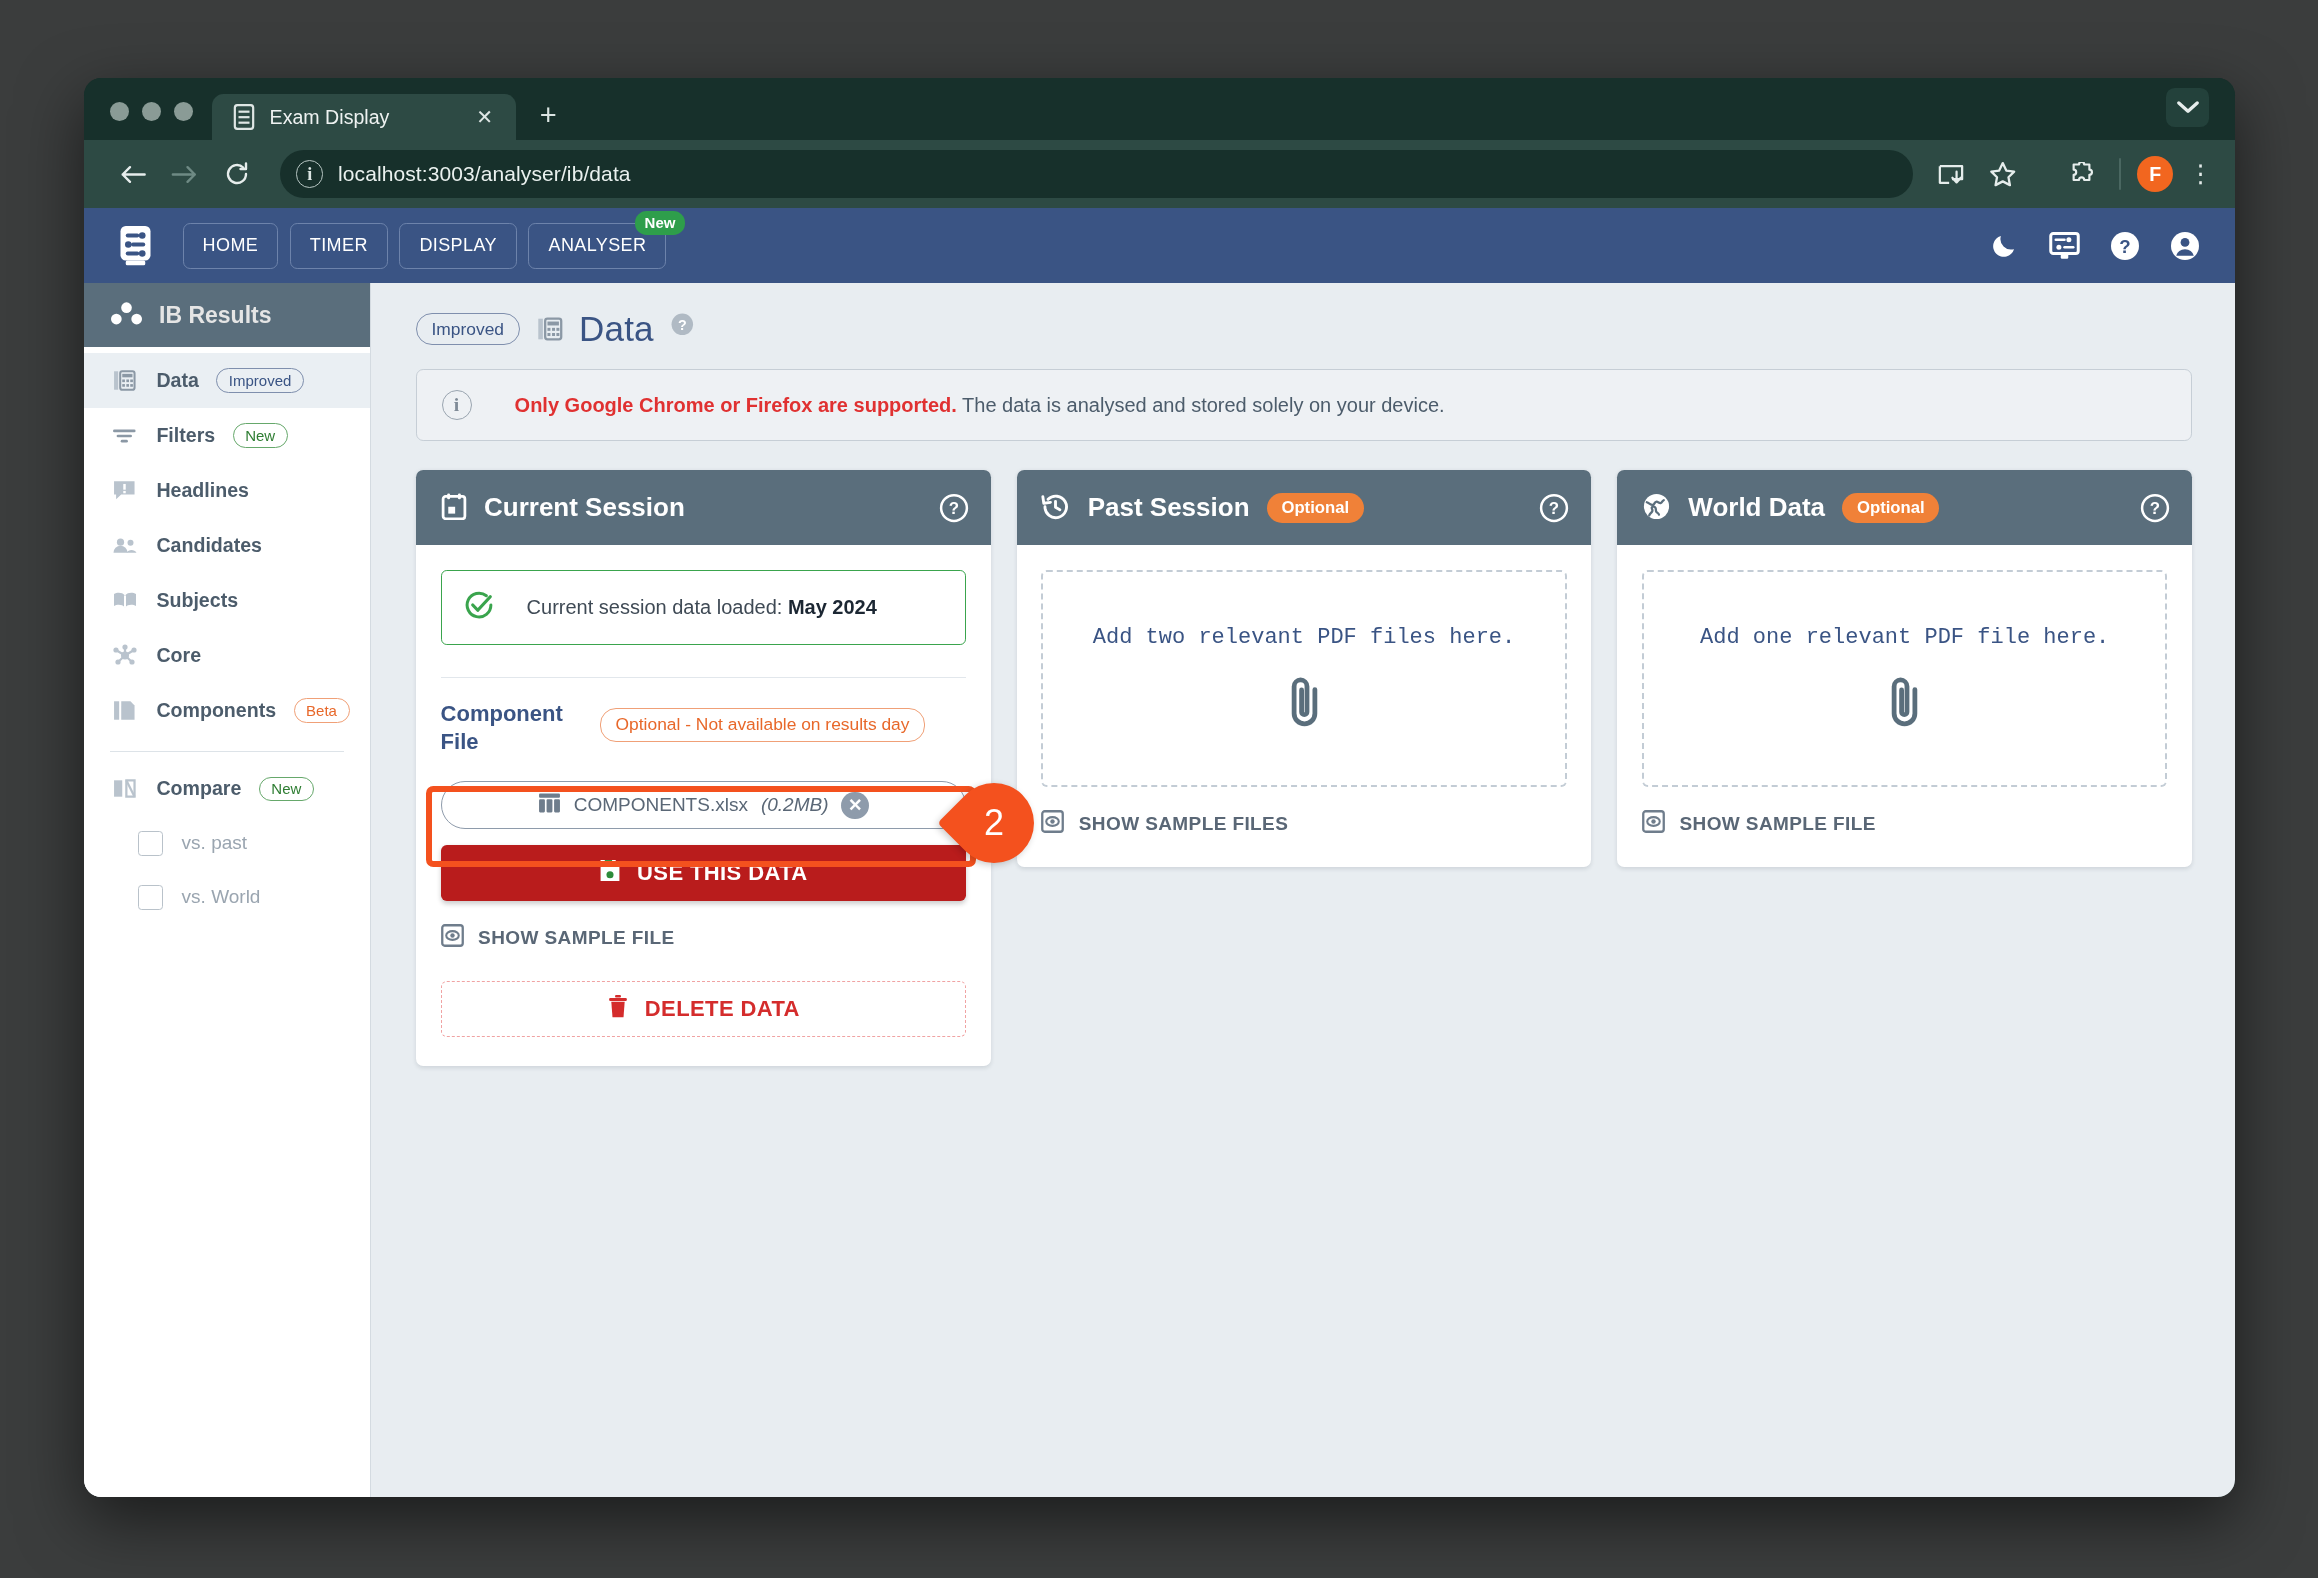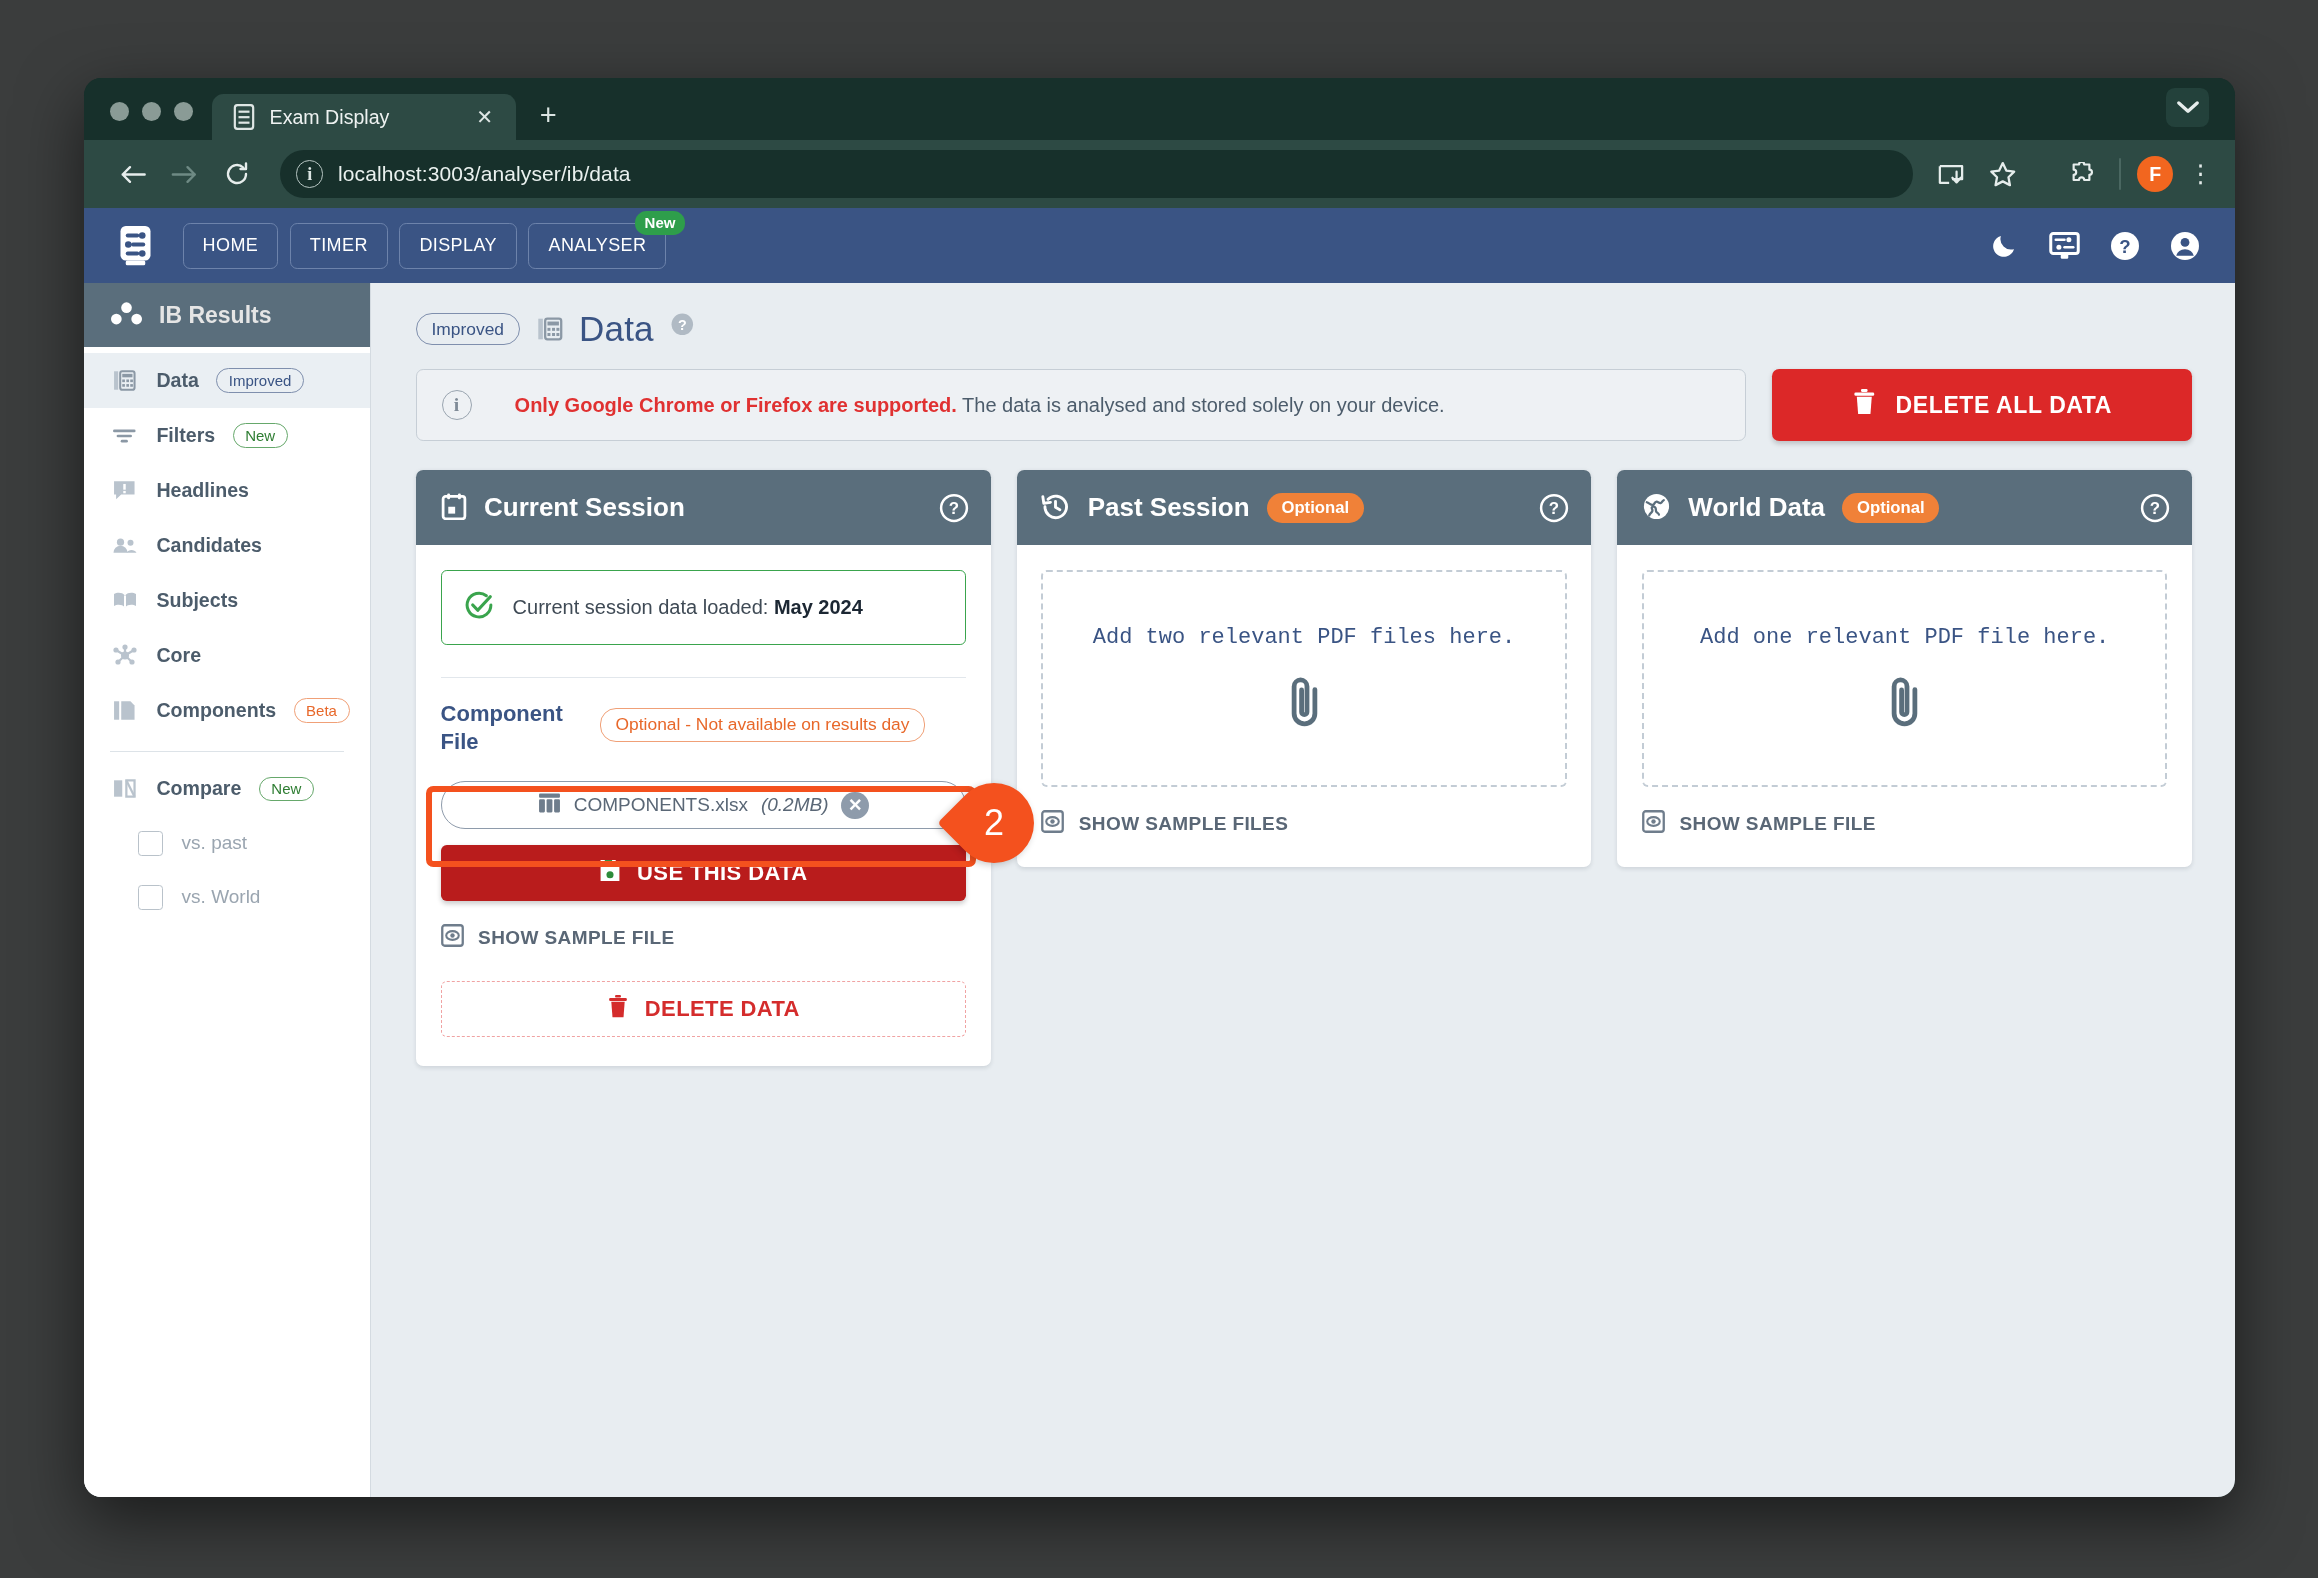--- a/index.html
+++ b/index.html
@@ -246,21 +246,21 @@
   .card-title { font-size: 26px; font-weight: 700; white-space:nowrap; }
   .badge-optional {
     background:#f08138; color:#fff; font-size: 16.7px; font-weight:600;
     padding: 5px 14.5px; border-radius: 16px;
   }
   .card-help { margin-left:auto; width: 30px; height:30px; }
   .card-body { padding: 24.6px 24.6px 29px 24.6px; }
 
   .loaded-box {
     border: 1.4px solid #3aa44d; border-radius: 5.8px;
-    display:flex; align-items:center; gap: 19px;
+    display:flex; align-items:center; gap: 33px;
     padding: 19px 22px;
     font-size: 20px; color:#3f4a55;text-align:right;
   }
   .loaded-box b { color:#1c2733; }
   .hr { height: 0.7px; background:#e2e7ec; margin: 32px 0 23px 0; }
 
   .field-row { display:flex; align-items:flex-start; gap: 14.5px; }
   .field-label {
     font-size: 22px; color:#3a5484; font-weight:700; line-height:1.25;
     width: 145px; flex: 0 0 145px;
@@ -657,30 +657,20 @@
                 <text x="12" y="17.2" font-family="Liberation Sans, sans-serif" font-size="14" font-weight="700" fill="#fff" text-anchor="middle">?</text>
               </svg>
           </span>
         </div>
 
         <div class="banner-row">
           <div class="banner">
             <span class="banner-ico">i</span>
             <span class="banner-txt"><span class="warn">Only Google Chrome or Firefox are supported.</span><span> The data is analysed and stored solely on your device.</span></span>
           </div>
-          <div class="btn-delete-all">
-            <span>
-              <svg width="24.6" height="27.5" viewBox="0 0 22 25">
-                  <rect x="8" y="1" width="6" height="2.6" rx="1" fill="#fff"></rect>
-                  <rect x="2" y="4" width="18" height="3" rx="1.2" fill="#fff"></rect>
-                  <path d="M4.2 8 h13.6 l-1.2 15.6 h-11.2 Z" fill="#fff"></path>
-                </svg>
-            </span>
-            <span>DELETE ALL DATA</span>
-          </div>
         </div>
 
         <div class="cards">
 
           <div class="card">
             <div class="card-head">
               <span>
                 <svg width="26" height="27.5" viewBox="0 0 22 24">
                     <rect x="1.5" y="3" width="19" height="19.5" rx="2.2" fill="none" stroke="#fff" stroke-width="2.4"></rect>
                     <rect x="5" y="0.5" width="2.6" height="5" rx="1.2" fill="#fff"></rect>

